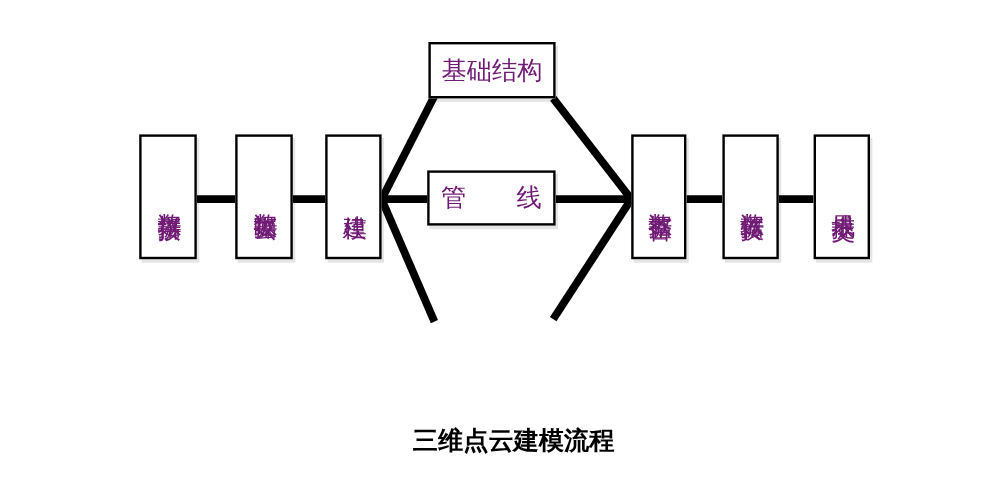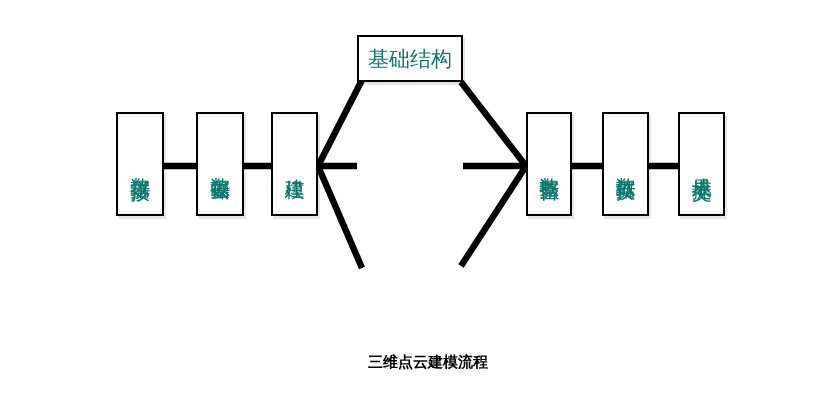--- a/index.html
+++ b/index.html
@@ -23,21 +23,21 @@
     height: 409px;
   }
   .node {
     position: absolute;
     box-sizing: border-box;
     background: #ffffff;
     border: 2.5px solid #000000;
     display: flex;
     align-items: center;
     justify-content: center;
-    color: #0f766e;
+    color: #701a75;
     box-shadow: 2px 3px 0 rgba(0,0,0,0.10);
   }
   .vtext {
     writing-mode: vertical-lr;
     text-orientation: upright;
     font-size: 20px;
     line-height: 1.08;
     letter-spacing: 1px;
     white-space: nowrap;
   }
@@ -54,21 +54,21 @@
   #node-result-submission{ left: 678px; top: 112px; width: 47px;  height: 104px; }
   
   #node-base-structure   { left: 357px; top: 35px;  width: 106px; height: 47px; }
   #node-pipeline         { left: 356px; top: 142px; width: 107px; height: 46px; }
   #node-equipment        { left: 356px; top: 258px; width: 107px; height: 47px; }
   #caption {
     position: absolute;
     left: 428px;
     top: 353px;
     transform: translateX(-50%);
-    font-size: 15px;
+    font-size: 21px;
     font-weight: bold;
     color: #000000;
     white-space: nowrap;
     font-family: "Liberation Serif", serif;
   }
 </style>
 </head>
 <body>
 
 <div id="canvas">
@@ -95,20 +95,23 @@
   </div>
 
   <div class="node" id="node-modeling">
     <span class="vtext">建模</span>
   </div>
 
   <div class="node" id="node-base-structure">
     <span class="htext">基础结构</span>
   </div>
 
+  <div class="node" id="node-pipeline">
+    <span class="htext">管　　线</span>
+  </div>
 
 
   <div class="node" id="node-data-integration">
     <span class="vtext">数据整合</span>
   </div>
 
   <div class="node" id="node-data-conversion">
     <span class="vtext">数据转换</span>
   </div>
 

